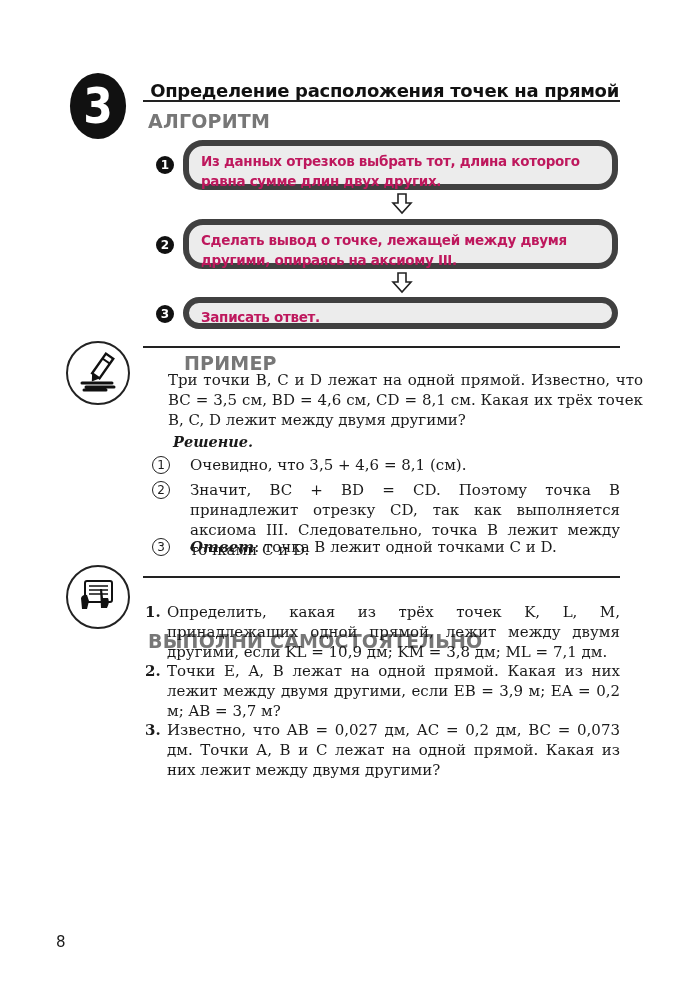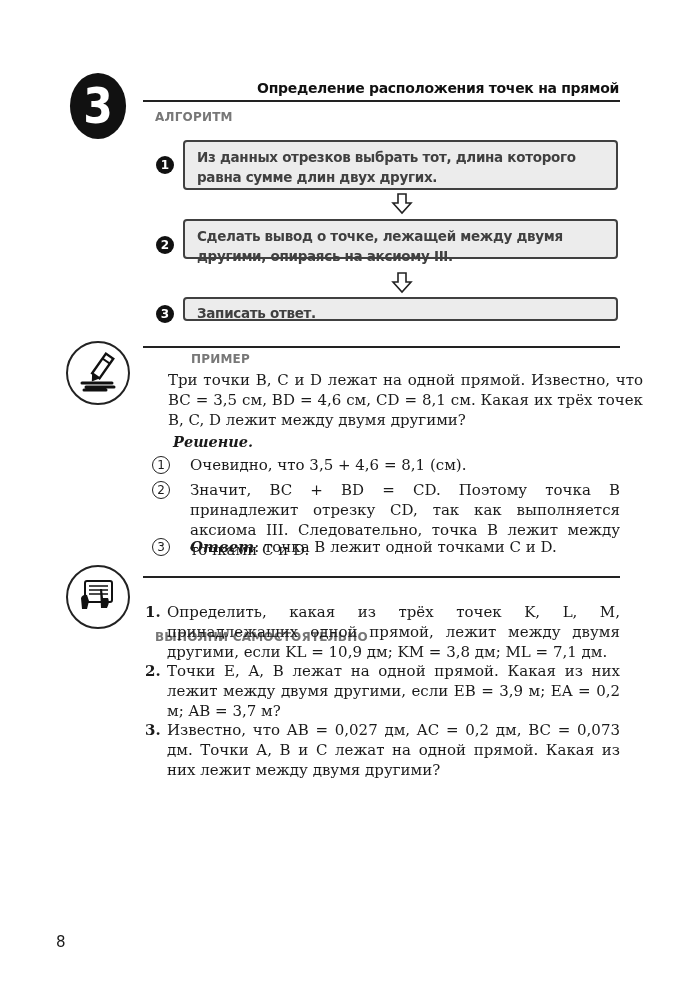--- a/index.html
+++ b/index.html
@@ -11,39 +11,39 @@
 
   
   .badge {
     left: 65px; top: 73px; width: 66px; height: 66px; border-radius: 50%;
     background: #111; color: #fff; display: flex; align-items: center; justify-content: center;
     font-family: "DejaVu Sans", sans-serif; font-weight: bold; font-size: 50px; line-height: 1;
     transform: scaleX(0.85);
   }
   .title {
     right: 63px; top: 80px; font-family: "DejaVu Sans", sans-serif; font-weight: bold;
-    font-size: 14px; color: #111; letter-spacing: -0.3px;
+    font-size: 18px; color: #111; letter-spacing: -0.3px;
   }
   .rule { left: 143px; width: 477px; height: 2px; background: #222; }
   .section-label {
-    left: 155px; font-family: "DejaVu Sans", sans-serif; font-weight: bold;
-    font-size: 12px; color: #777; letter-spacing: 0.2px;
+    left: 148px; font-family: "DejaVu Sans", sans-serif; font-weight: bold;
+    font-size: 19px; color: #777; letter-spacing: 0.2px;
   }
 
   
   .step-num {
     width: 18px; height: 18px; border-radius: 50%; background: #111; color: #fff;
     display: flex; align-items: center; justify-content: center;
     font-family: "DejaVu Sans", sans-serif; font-weight: bold; font-size: 12px;
   }
   .step-box {
-    left: 183px; width: 435px; border: 2px solid #404040; border-radius: 4px;
+    left: 183px; width: 435px; border: 6px solid #404040; border-radius: 20px;
     background: #ececec; box-sizing: border-box;
     padding: 5px 12px; font-family: "DejaVu Sans", sans-serif; font-weight: bold;
-    font-size: 13.5px; line-height: 20px; color: #404040; letter-spacing: -0.3px;
+    font-size: 13.5px; line-height: 20px; color: #be185d; letter-spacing: -0.3px;
   }
   .arrow { left: 391px; width: 22px; height: 22px; }
 
   
   .icon-circle {
     left: 66px; width: 64px; height: 64px; border: 2px solid #222; border-radius: 50%;
     box-sizing: border-box; display: flex; align-items: center; justify-content: center;
   }
 
   
@@ -72,28 +72,28 @@
 <div class="abs section-label" style="top:110px;">АЛГОРИТМ</div>
 
 <div class="abs step-num" style="left:156px; top:156px;">1</div>
 <div class="abs step-box" style="top:140px; height:50px;">Из данных отрезков выбрать тот, длина которого равна сумме длин двух других.</div>
 
 <svg class="abs arrow" style="top:193px;" viewBox="0 0 22 22">
   <path d="M7 1 H15 V10 H20 L11 20 L2 10 H7 Z" fill="#fff" stroke="#222" stroke-width="1.6" stroke-linejoin="miter"></path>
 </svg>
 
 <div class="abs step-num" style="left:156px; top:236px;">2</div>
-<div class="abs step-box" style="top:219px; height:40px;">Сделать вывод о точке, лежащей между двумя другими, опираясь на аксиому III.</div>
+<div class="abs step-box" style="top:219px; height:50px;">Сделать вывод о точке, лежащей между двумя другими, опираясь на аксиому III.</div>
 
 <svg class="abs arrow" style="top:272px;" viewBox="0 0 22 22">
   <path d="M7 1 H15 V10 H20 L11 20 L2 10 H7 Z" fill="#fff" stroke="#222" stroke-width="1.6" stroke-linejoin="miter"></path>
 </svg>
 
 <div class="abs step-num" style="left:156px; top:305px;">3</div>
-<div class="abs step-box" style="top:297px; height:24px; padding-top:4px;">Записать ответ.</div>
+<div class="abs step-box" style="top:297px; height:32px; padding-top:4px;">Записать ответ.</div>
 
 <div class="abs icon-circle" style="top:341px;">
   <svg width="44" height="44" viewBox="0 0 44 44">
     <g transform="rotate(35 24 18)">
       <rect x="20" y="2" width="9" height="24" fill="#fff" stroke="#111" stroke-width="2.4"></rect>
       <line x1="20" y1="8" x2="29" y2="8" stroke="#111" stroke-width="2"></line>
       <path d="M20 26 L24.5 33 L29 26 Z" fill="#111"></path>
     </g>
     <path d="M6 32 H36 M10 36 H38 M8 39 H30" stroke="#111" stroke-width="3" stroke-linecap="round"></path>
   </svg>

